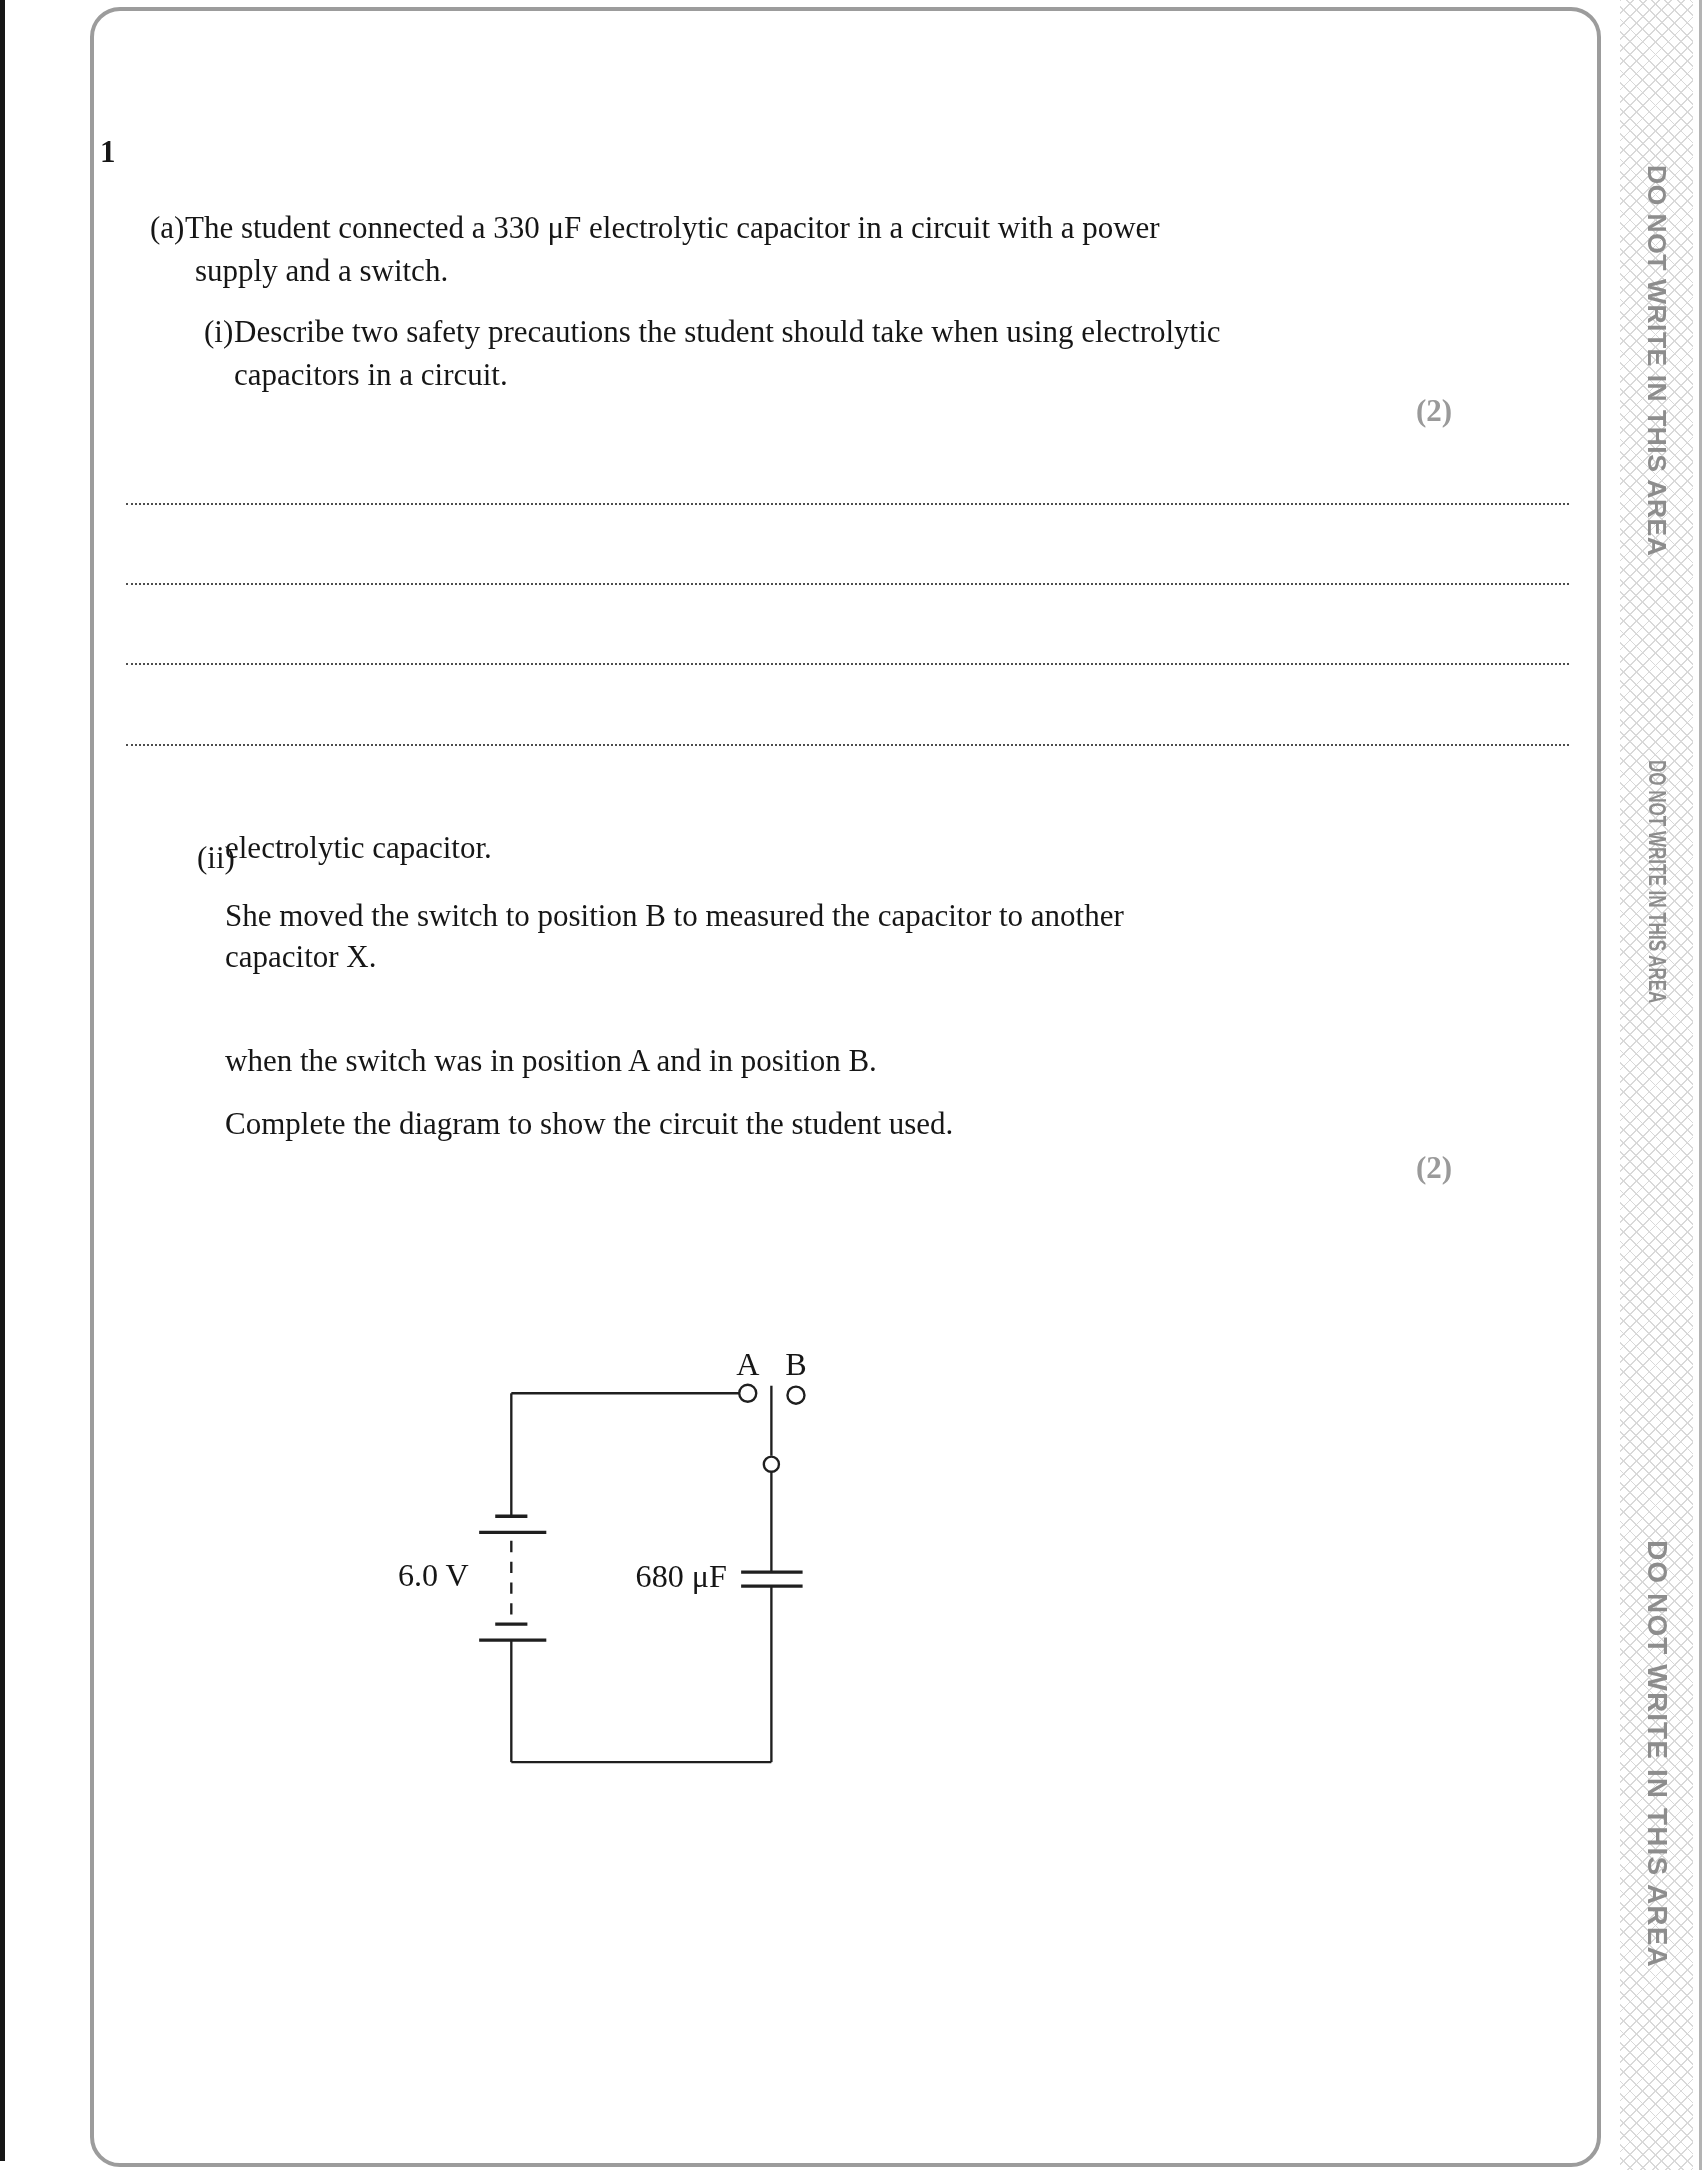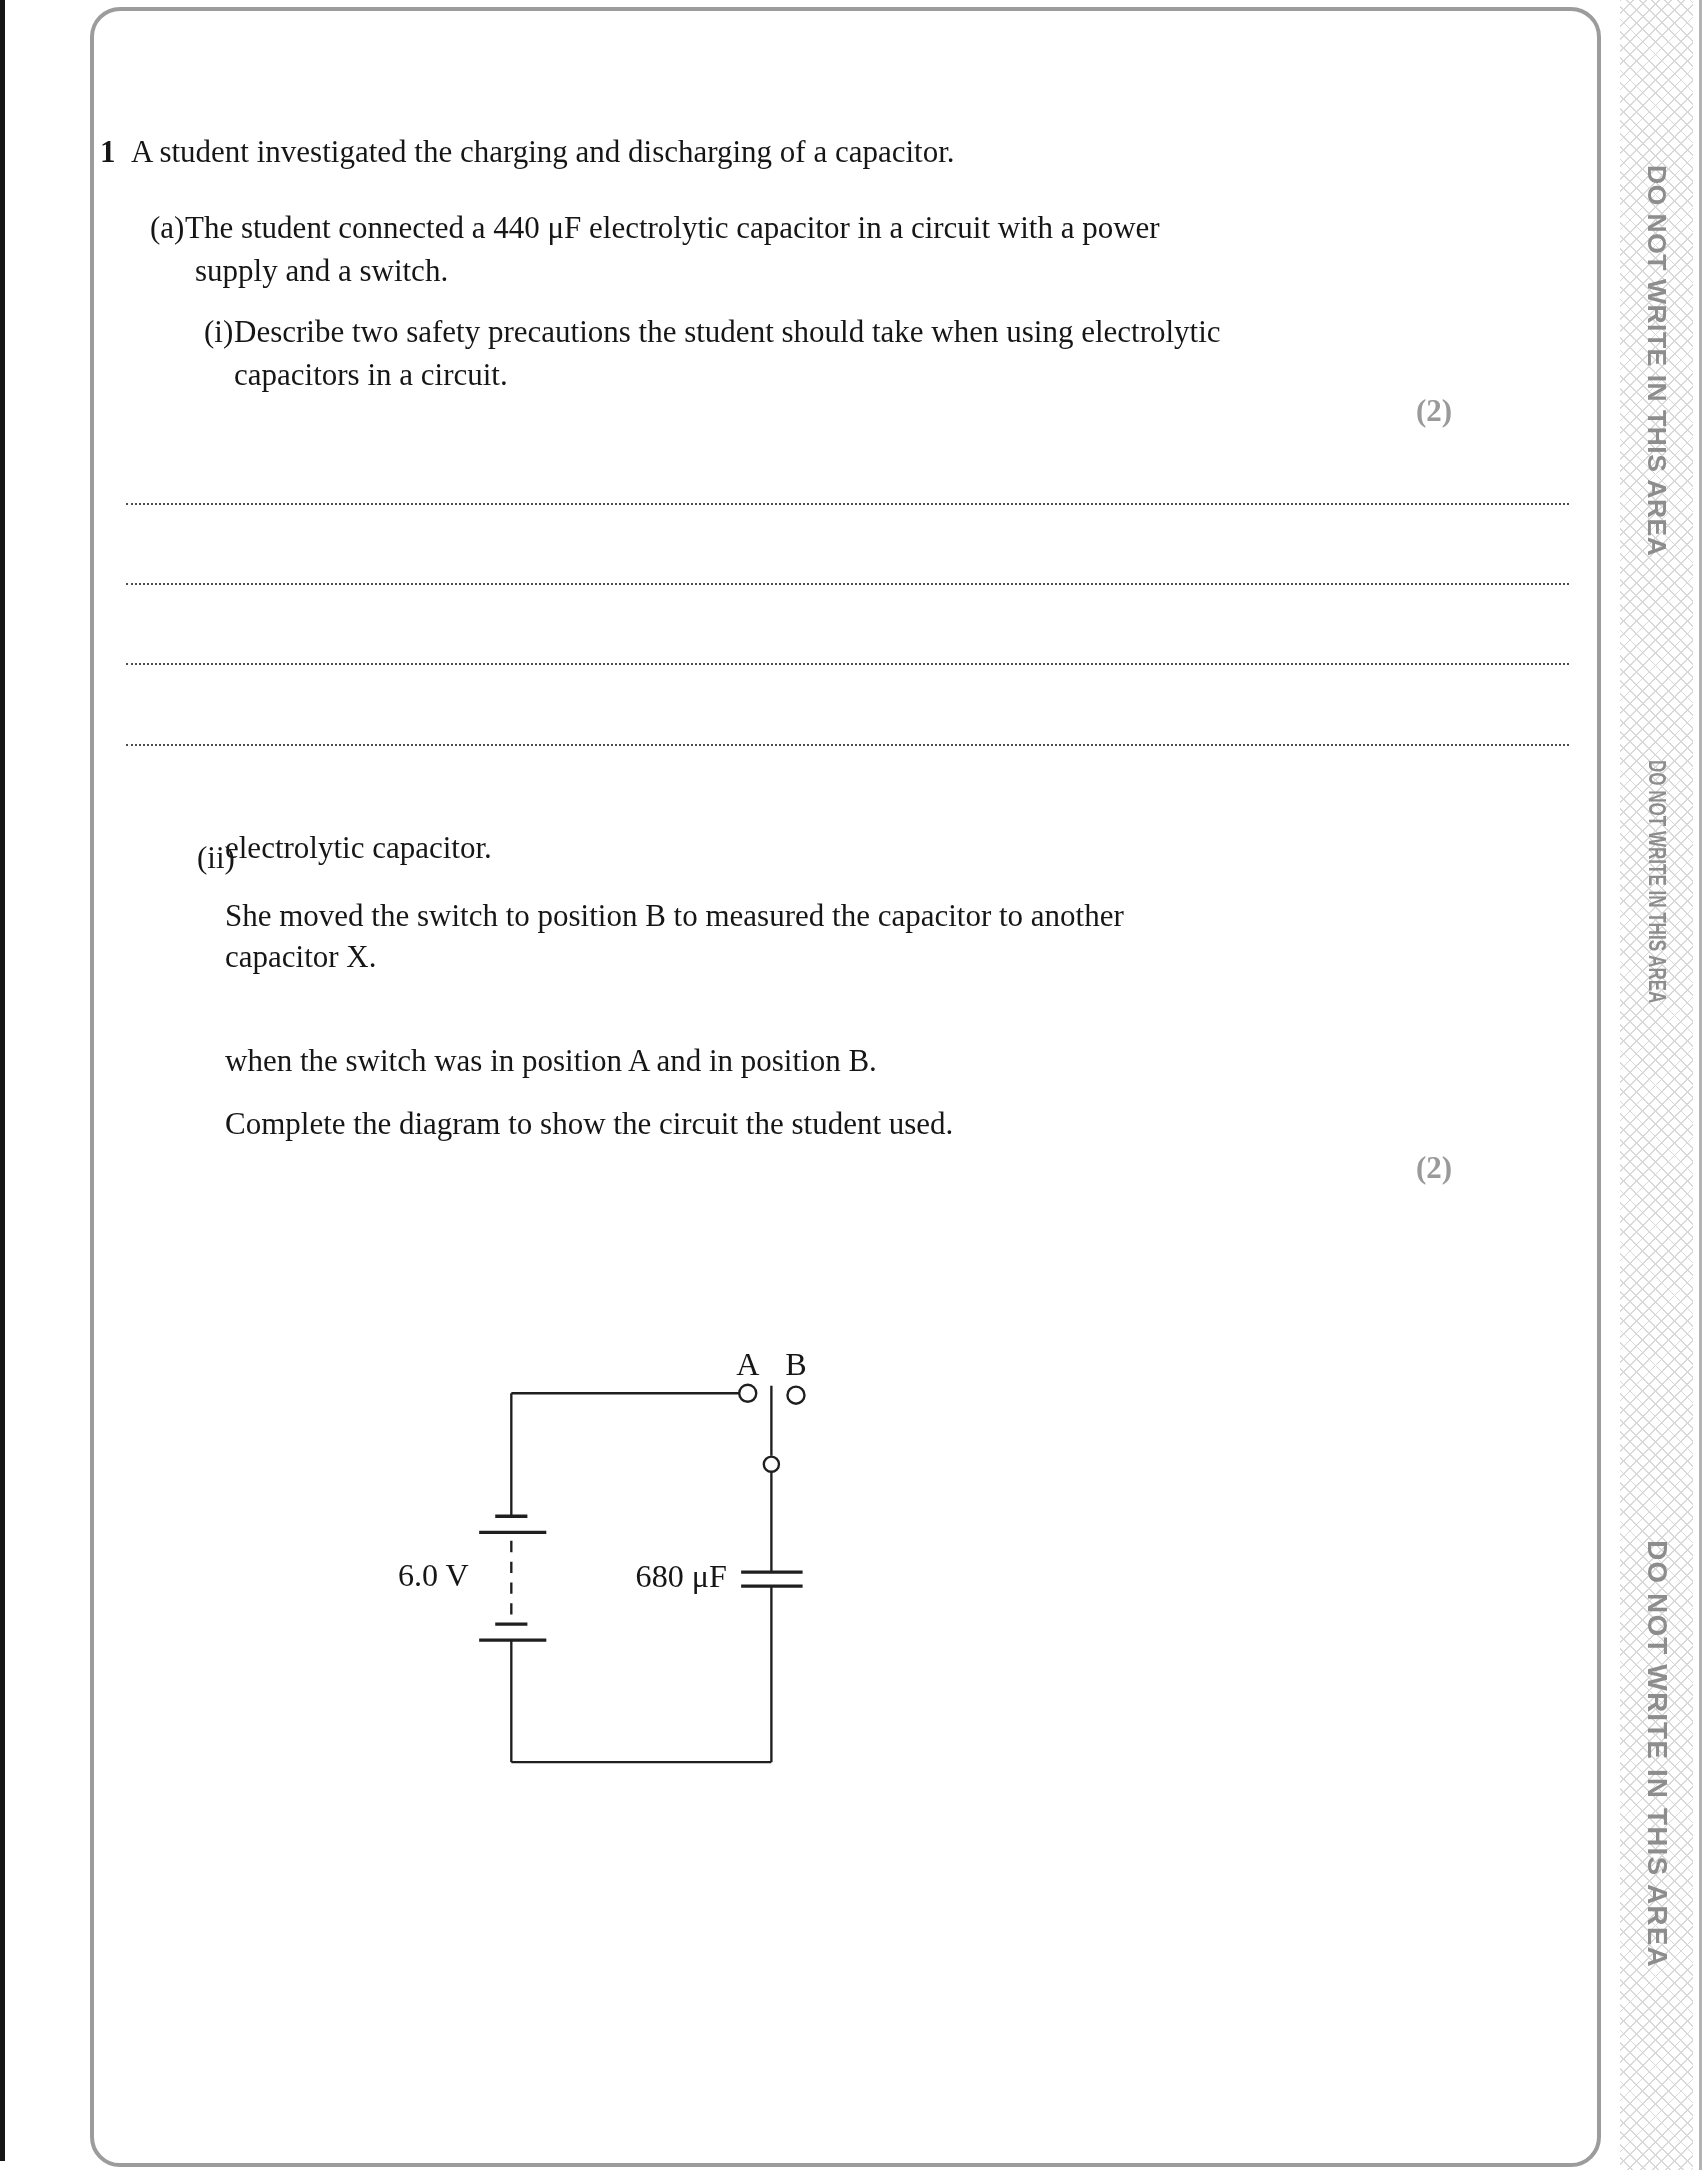--- a/index.html
+++ b/index.html
@@ -36,24 +36,23 @@
 
   <div class="margin-band">
     <div class="dnw dnw1">DO NOT WRITE IN THIS AREA</div>
     <div class="dnw dnw2">DO NOT WRITE IN THIS AREA</div>
     <div class="dnw dnw3">DO NOT WRITE IN THIS AREA</div>
   </div>
   <div class="right-line"></div>
 
 
   <div class="tl bold" style="left:100px;top:132px;">1</div>
-  <div class="tl" style="left:131px;top:132px;">A student investigated the charging and discharging of a capacitor.</div>
 
   <div class="tl" style="left:150px;top:208px;">(a)</div>
-  <div class="tl" style="left:185px;top:208px;">The student connected a 440 μF electrolytic capacitor in a circuit with a power</div>
+  <div class="tl" style="left:185px;top:208px;">The student connected a 330 μF electrolytic capacitor in a circuit with a power</div>
   <div class="tl" style="left:195px;top:251px;">supply and a switch.</div>
 
   <div class="tl" style="left:204px;top:312px;">(i)</div>
   <div class="tl" style="left:234px;top:312px;">Describe two safety precautions the student should take when using electrolytic</div>
   <div class="tl" style="left:234px;top:355px;">capacitors in a circuit.</div>
   <div class="marks" style="left:1416px;top:393px;">(2)</div>
 
   <div class="dotline" style="top:503px;"></div>
   <div class="dotline" style="top:583px;"></div>
   <div class="dotline" style="top:663px;"></div>

